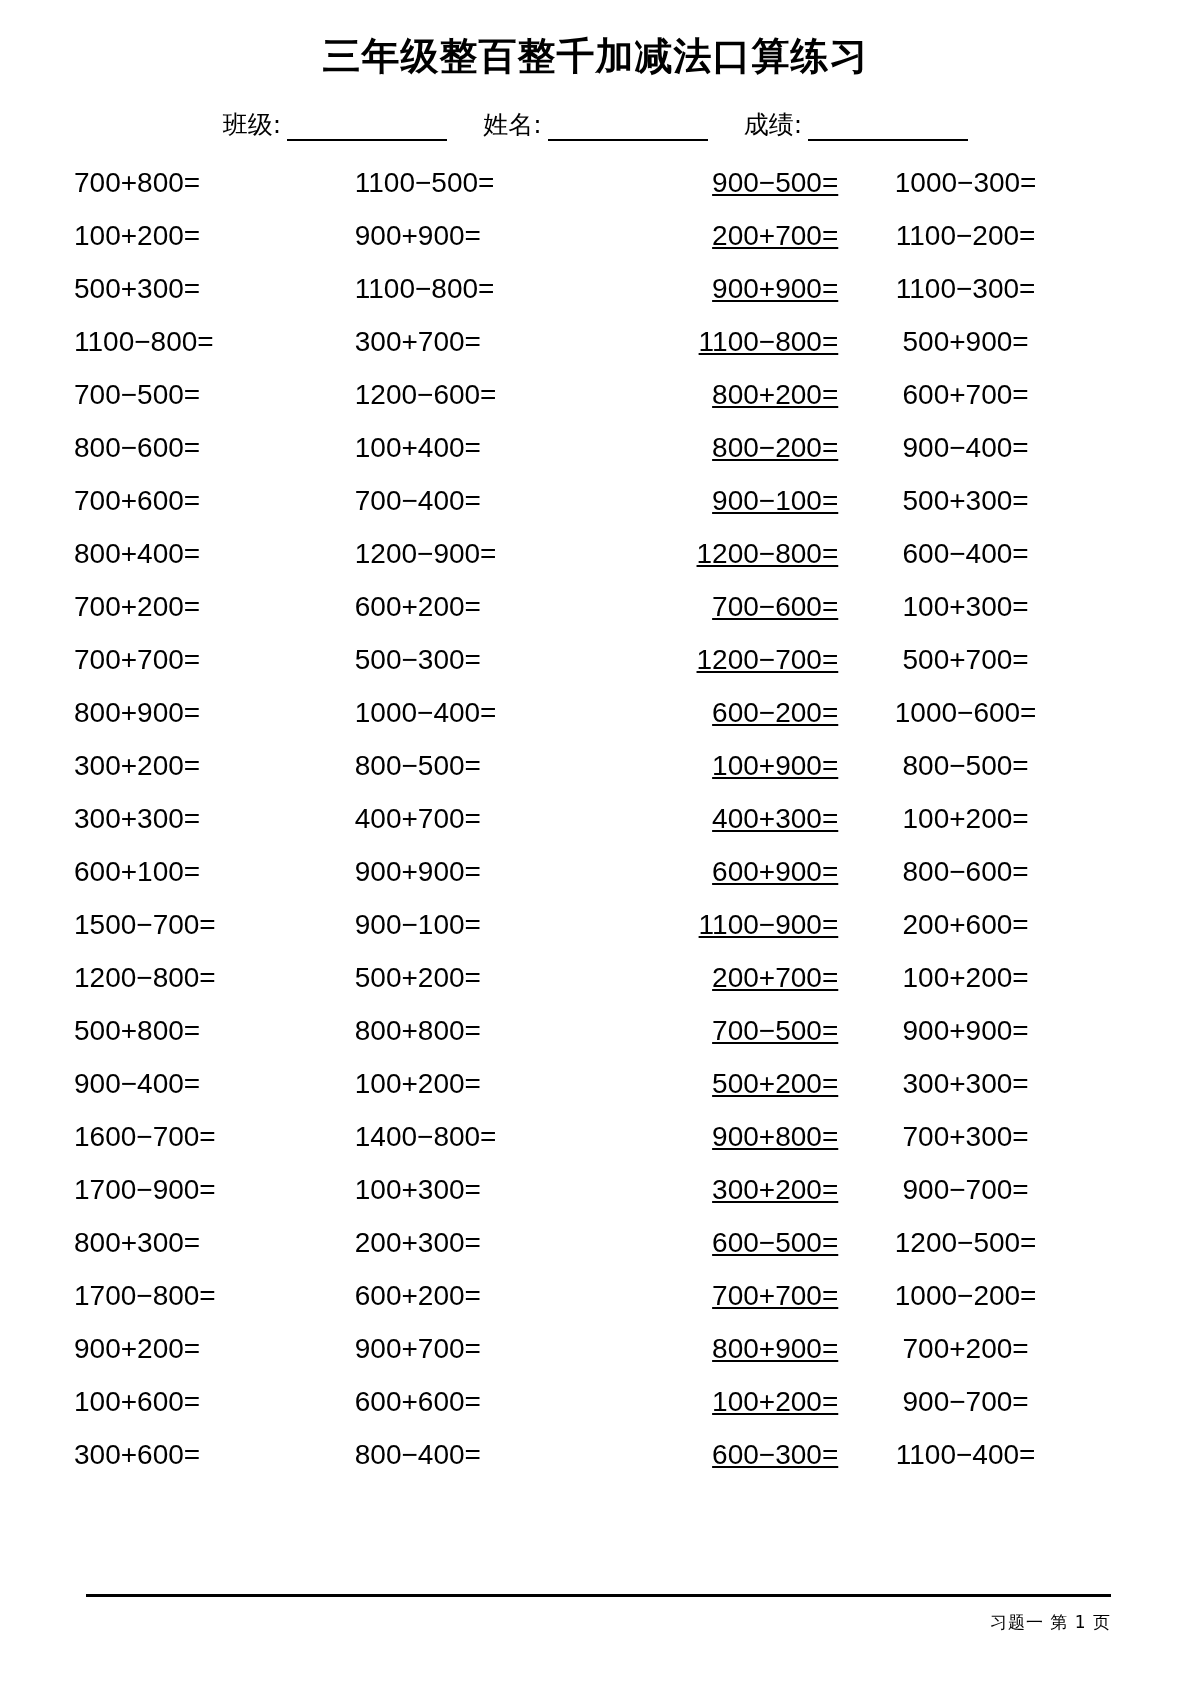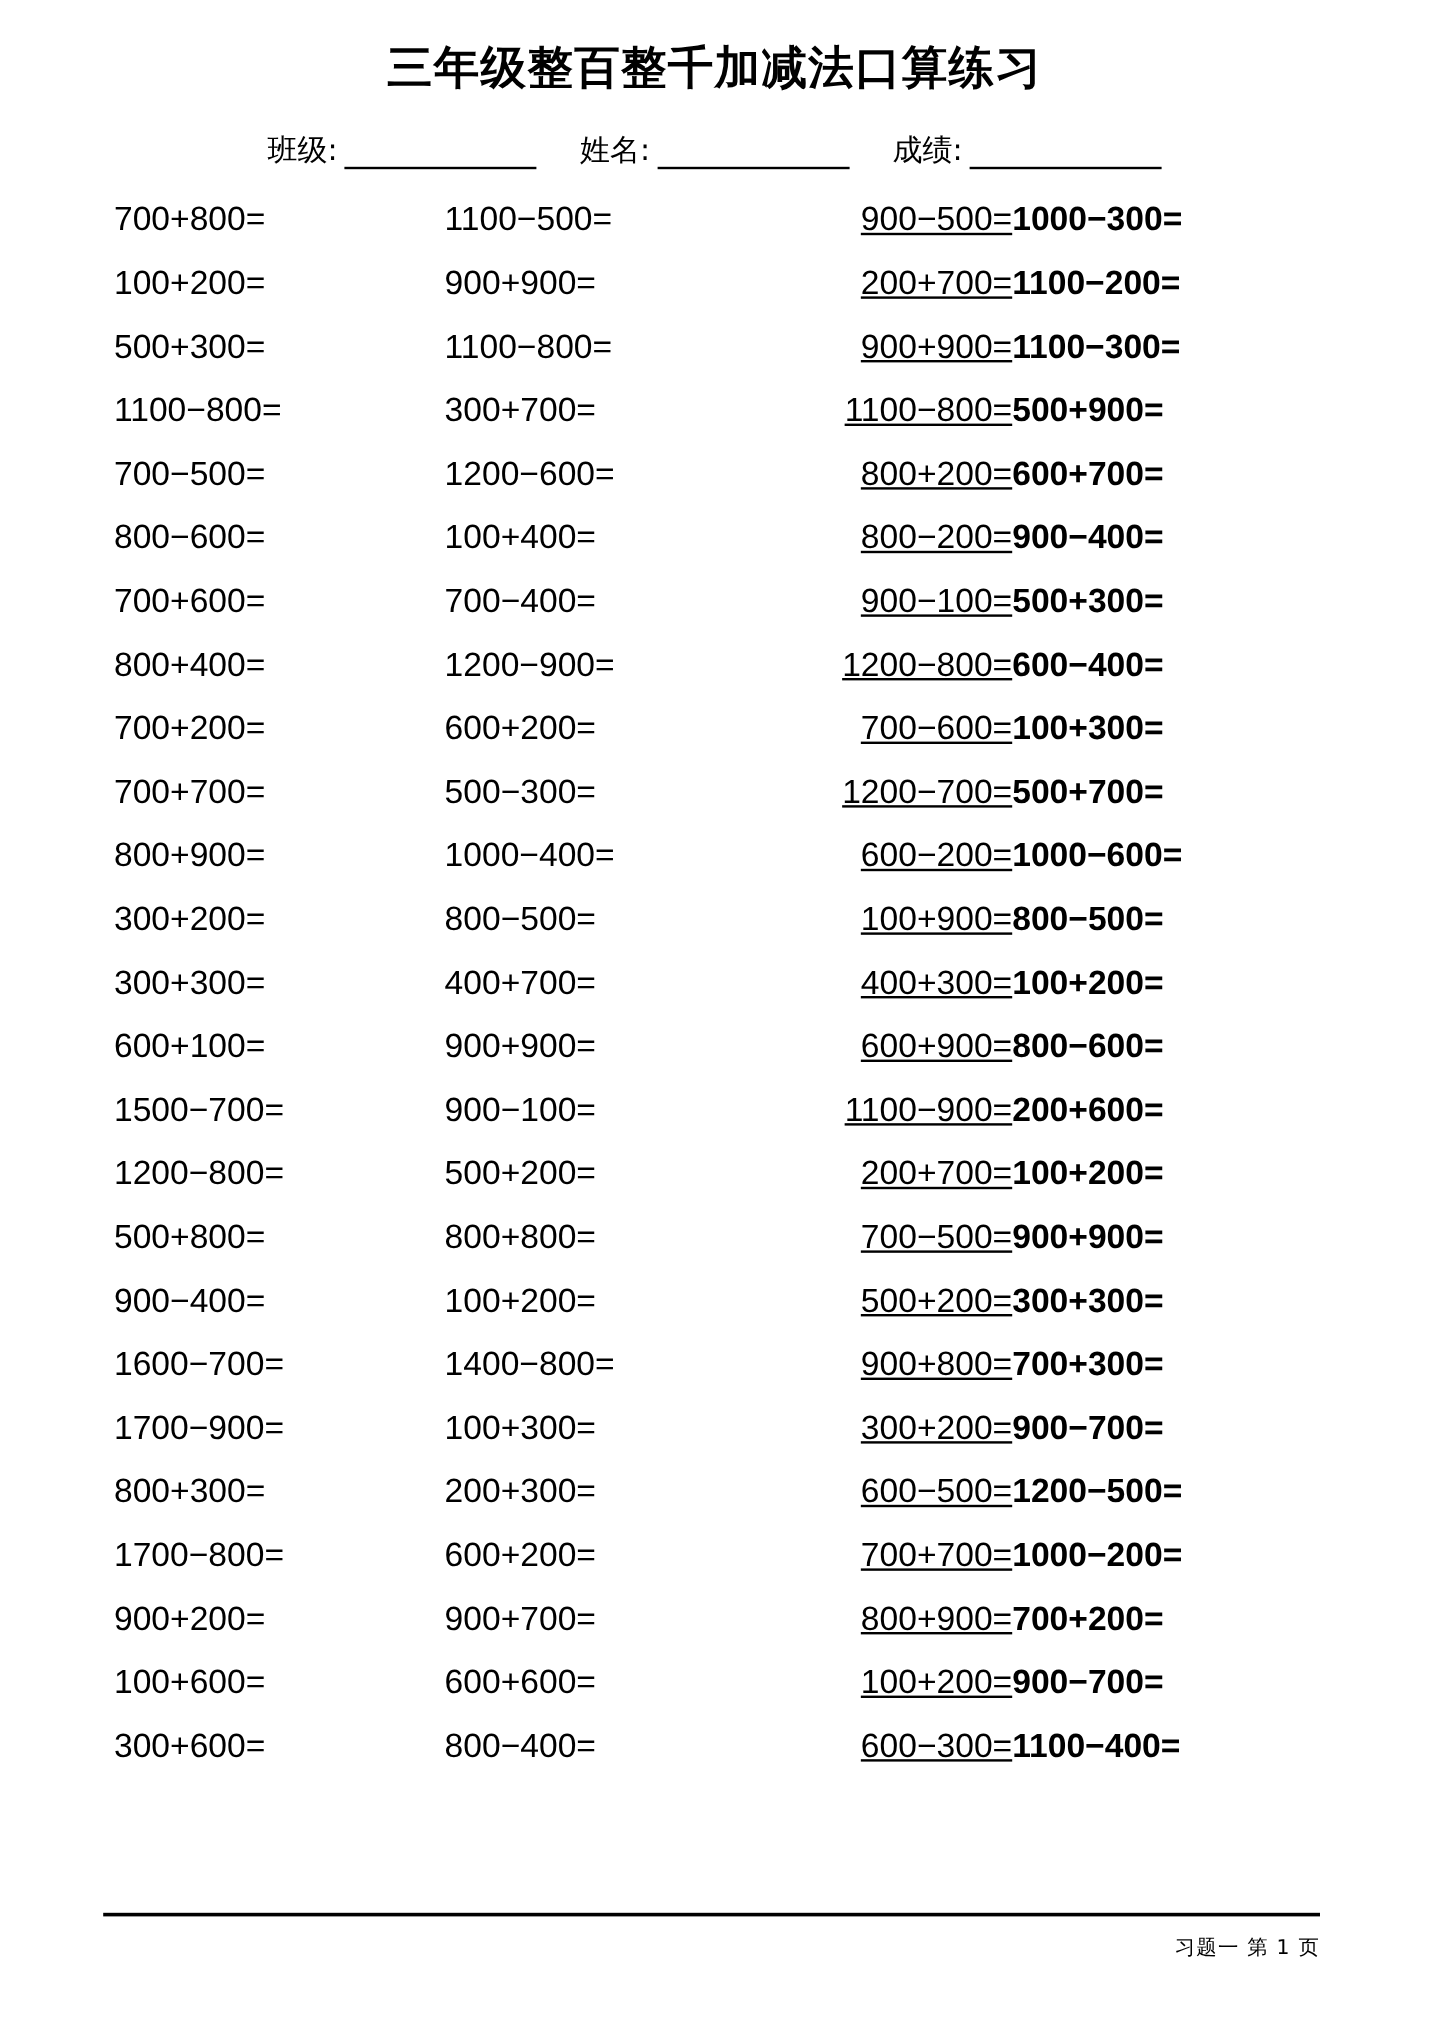--- a/index.html
+++ b/index.html
@@ -58,21 +58,21 @@
   }
   .meta-blank {
     display: inline-block;
     width: 160px;
     border-bottom: 2px solid #000;
     margin-left: 6px;
     height: 22px;
   }
   .grid {
     margin-top: 16px;
-    padding: 0 96px 0 89px;
+    padding: 0 96px 0 68px;
     box-sizing: border-box;
     flex: 1 1 auto;
   }
   .prow {
     display: flex;
     width: 100%;
     margin-bottom: 0;
     height: 53px;
     align-items: center;
   }
@@ -80,25 +80,25 @@
     width: 25%;
     font-size: 28px;
     font-family: "Liberation Sans", "DejaVu Sans", sans-serif;
     letter-spacing: 0px;
     white-space: nowrap;
     box-sizing: border-box;
   }
   .cell.c0 { text-align: left; padding-left: 6px; }
   .cell.c1 { text-align: left; padding-left: 30px; }
   .cell.c2 { text-align: right; padding-left: 36px; text-decoration: underline; }
-  .cell.c3 { text-align: left; padding-right: 2px; font-weight: bold; }
+  .cell.c3 { text-align: center; padding-right: 2px; }
   .footer-wrap {
     position: absolute;
     left: 86px;
-    right: 91px;
+    right: 80px;
     bottom: 50px;
   }
   .footer-rule {
     border-top: 3px solid #000;
     width: 100%;
   }
   .footer-text {
     text-align: right;
     font-size: 17px;
     margin-top: 14px;

